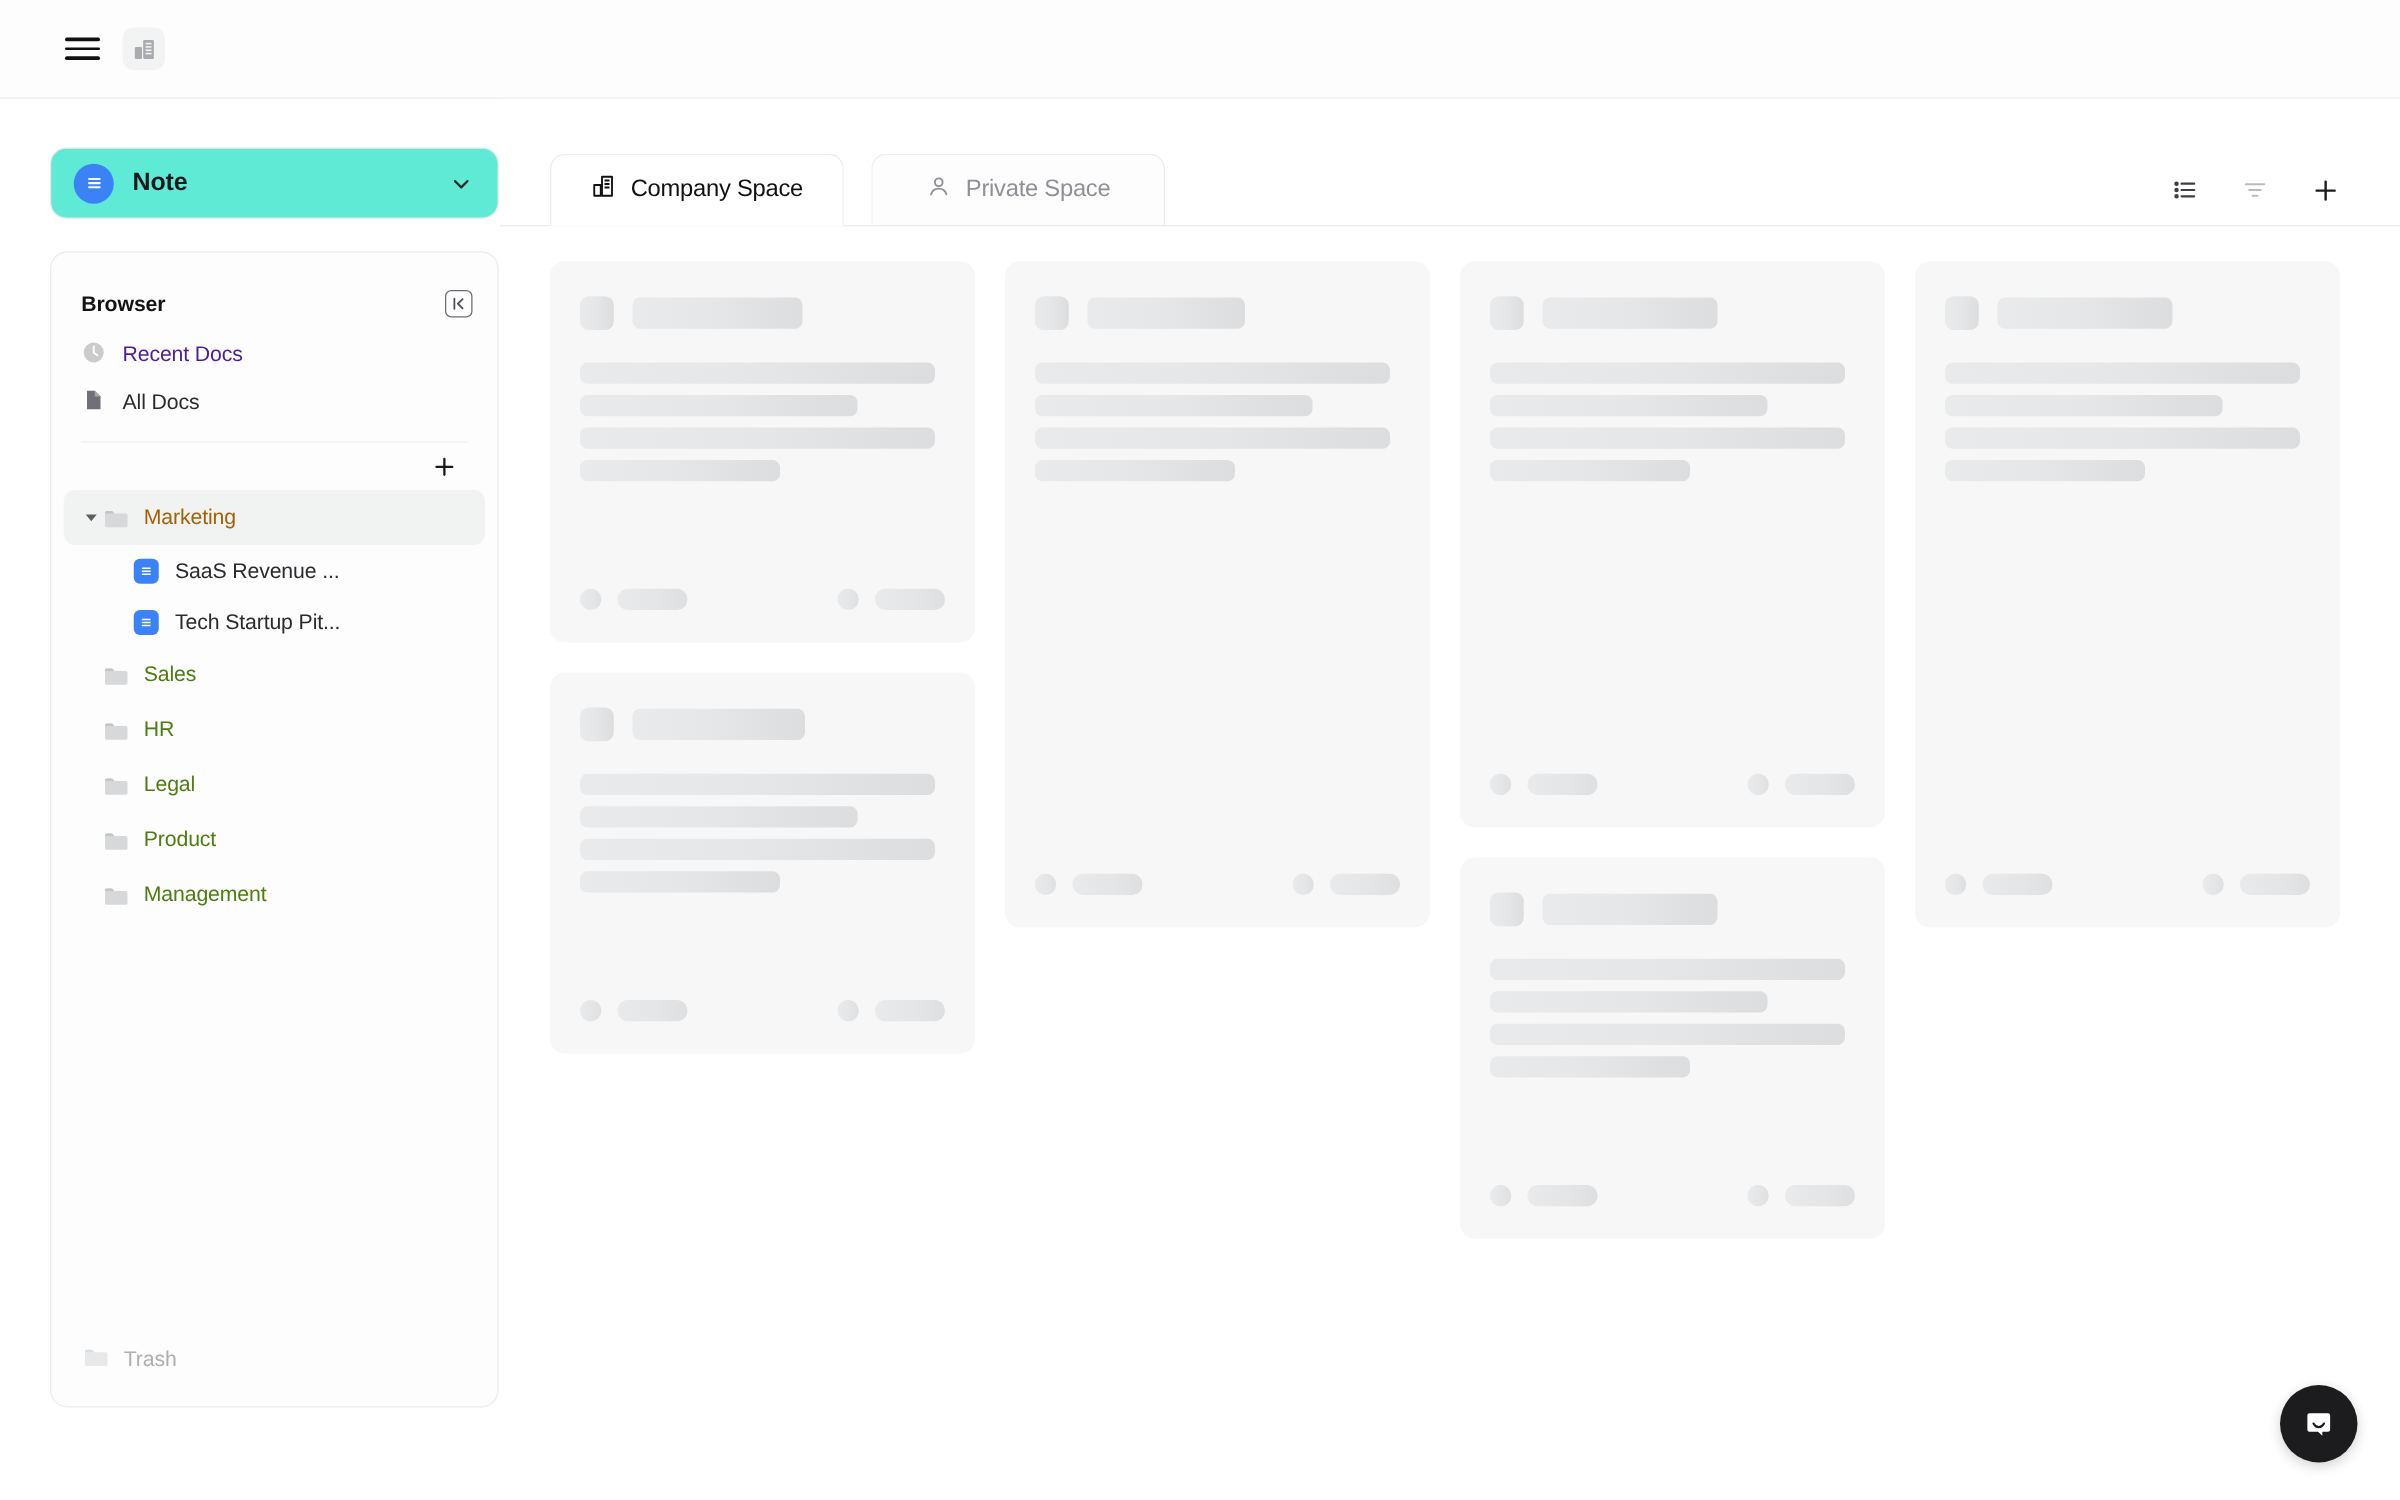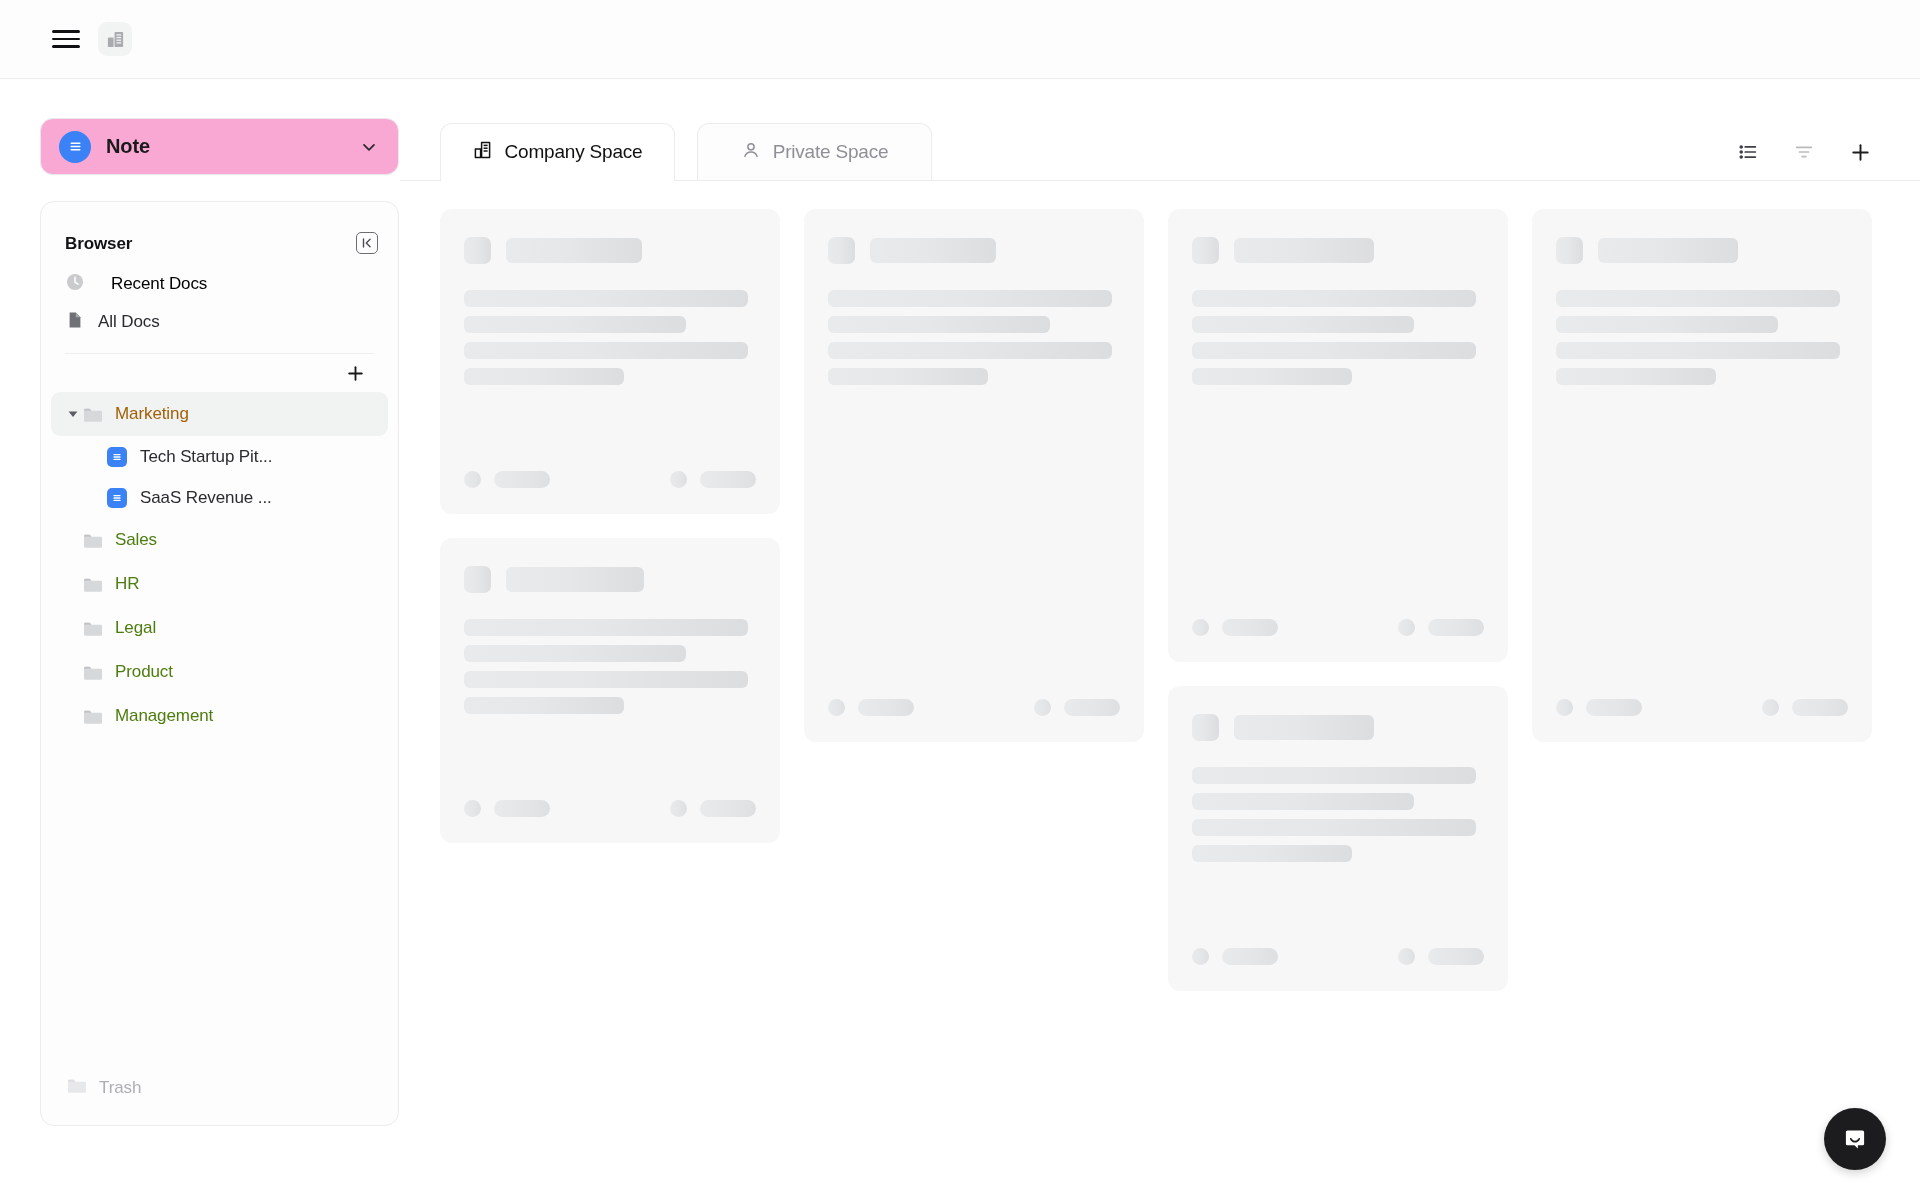--- a/index.html
+++ b/index.html
@@ -89,21 +89,21 @@
     position: absolute;
     top: 79px; left: 0;
     width: 400px; height: 1121px;
     padding: 39px 40px 0 40px;
   }
 
   .note-select {
     width: 359px; height: 57px;
     border: 1px solid #e8e9ea;
     border-radius: 13px;
-    background: #f9a8d4;
+    background: #5eead4;
     display: flex;
     align-items: center;
     padding: 0 19px 0 18px;
     cursor: pointer;
     box-shadow: 0 1px 2px rgba(16,16,18,.02);
   }
   .note-select-icon {
     width: 32px; height: 32px;
     border-radius: 50%;
     background: #3b82f6;
@@ -161,21 +161,21 @@
   .nav-item {
     display: flex;
     align-items: center;
     gap: 13px;
     height: 38px;
     padding: 0 24px;
     cursor: pointer;
     font-size: 17px;
   }
   .nav-item .lbl { letter-spacing: -.1px; }
-  .nav-item.muted .lbl { color: #000000; margin-left: 13px; }
+  .nav-item.muted .lbl { color: #4c1d95; }
   .nav-item.normal .lbl { color: #2a2b2e; }
 
   .divider {
     margin: 12px 24px 0 24px;
     border-top: 1px solid #eeeff0;
   }
   .add-row {
     display: flex;
     justify-content: flex-end;
     padding: 6px 30px 0 0;
@@ -457,32 +457,32 @@
       </div>
 
       <div class="tree-child">
         <span class="doc-ico">
           <svg width="12" height="12" viewBox="0 0 14 14" fill="none" stroke="#ffffff" stroke-width="1.5" stroke-linecap="round">
             <line x1="3.5" y1="4.2" x2="10.5" y2="4.2"></line>
             <line x1="3.5" y1="7" x2="10.5" y2="7"></line>
             <line x1="3.5" y1="9.8" x2="10.5" y2="9.8"></line>
           </svg>
         </span>
-        <span class="name">Tech Startup Pit...</span>
+        <span class="name">SaaS Revenue ...</span>
       </div>
 
       <div class="tree-child">
         <span class="doc-ico">
           <svg width="12" height="12" viewBox="0 0 14 14" fill="none" stroke="#ffffff" stroke-width="1.5" stroke-linecap="round">
             <line x1="3.5" y1="4.2" x2="10.5" y2="4.2"></line>
             <line x1="3.5" y1="7" x2="10.5" y2="7"></line>
             <line x1="3.5" y1="9.8" x2="10.5" y2="9.8"></line>
           </svg>
         </span>
-        <span class="name">SaaS Revenue ...</span>
+        <span class="name">Tech Startup Pit...</span>
       </div>
 
       <div class="tree-row">
         <span class="caret blank"></span>
         <span class="folder-ico">
           <svg width="20" height="17" viewBox="0 0 20 17" aria-hidden="true">
             <path d="M1 4.2c0-.8.6-1.4 1.4-1.4h4.3l1.8 1.9h9.1c.8 0 1.4.6 1.4 1.4v8.3c0 .8-.6 1.4-1.4 1.4H2.4c-.8 0-1.4-.6-1.4-1.4z" fill="#d6d8da"></path>
             <path d="M1 4.2c0-.8.6-1.4 1.4-1.4h4.3l1.8 1.9H1z" fill="#c2c4c7"></path>
           </svg>
         </span>

